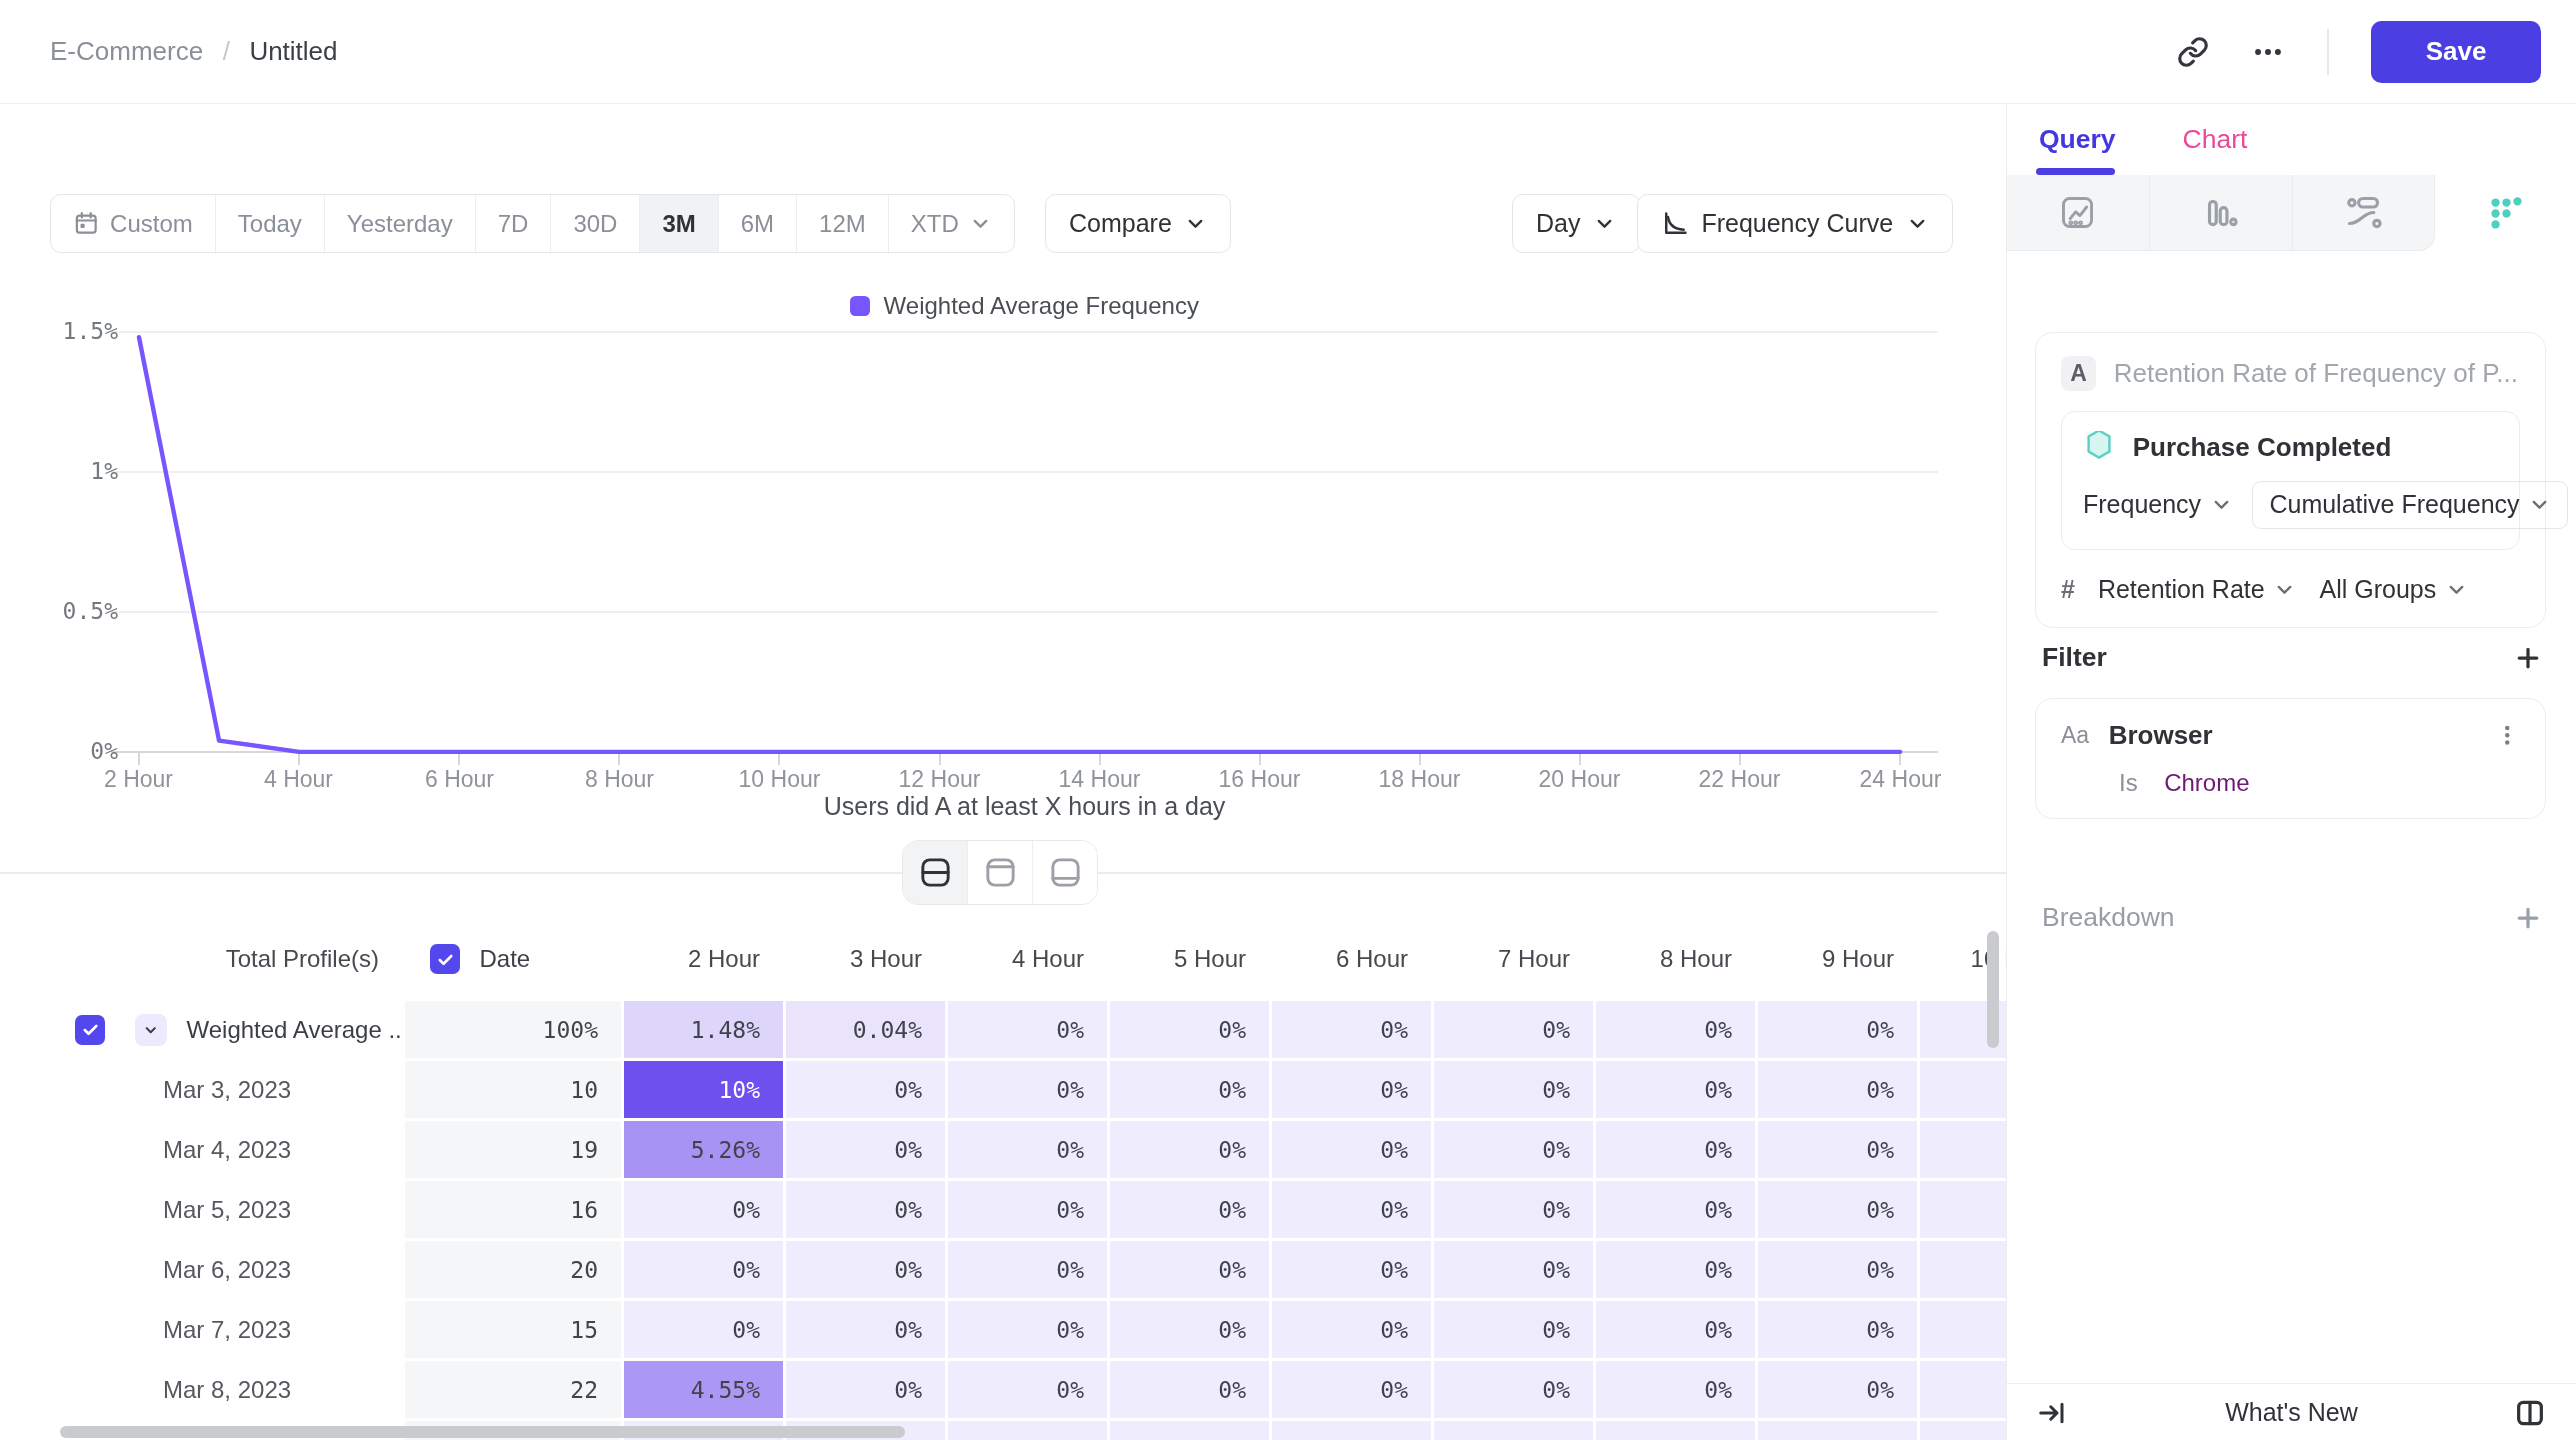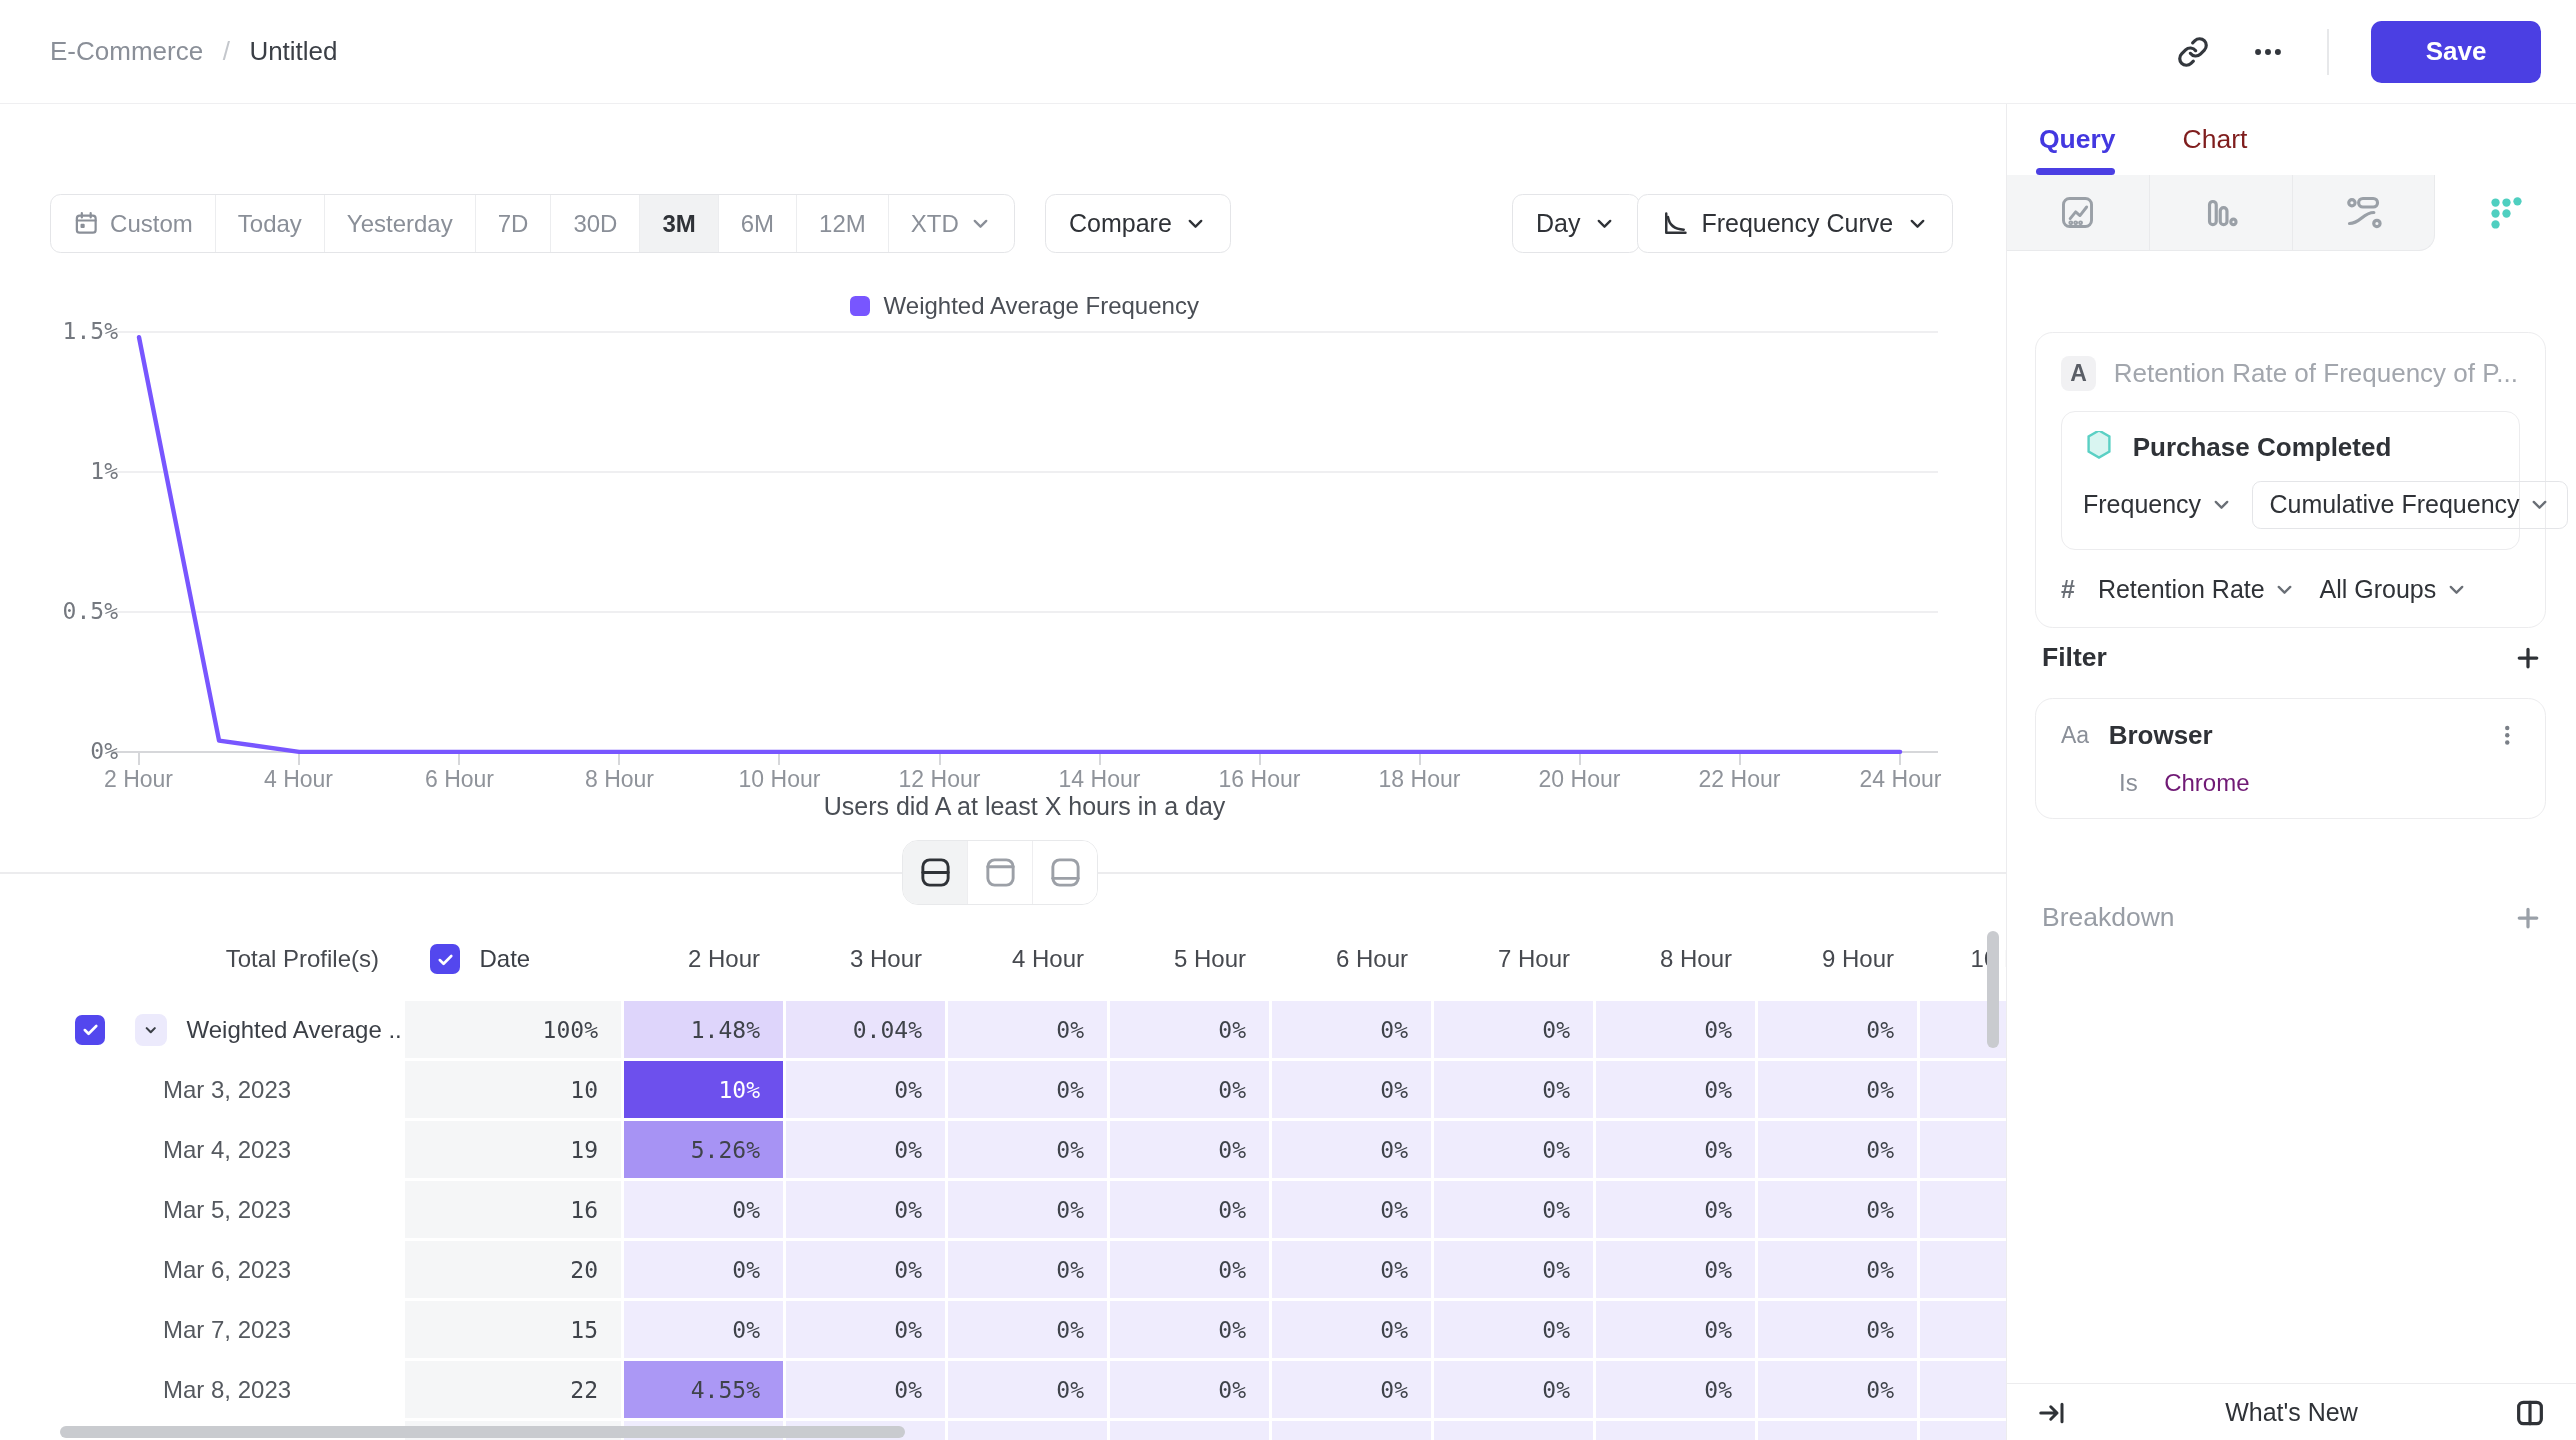--- a/index.html
+++ b/index.html
@@ -81,21 +81,21 @@
   .datelabel{padding-left:113px;color:#55595f;white-space:nowrap;}
   .scroll{position:absolute;background:#c9cbcf;border-radius:7px;cursor:pointer;}
   #vscroll{left:1987px;top:931px;width:12.4px;height:117px;}
   #hscroll{left:60px;top:1426px;width:845px;height:12.4px;}
 
   
   .panel{position:absolute;left:2006px;top:104px;width:570px;height:1337px;box-sizing:border-box;
          border-left:1.8px solid #ececee;background:#fff;}
   .panel-tabs{position:absolute;left:0;top:0;width:100%;height:71px;display:flex;align-items:center;
               gap:67px;padding-left:32px;box-sizing:border-box;font-size:26.5px;}
-  .ptab{color:#7f1d1d;cursor:pointer;position:relative;height:100%;display:flex;align-items:center;}
+  .ptab{color:#ec4899;cursor:pointer;position:relative;height:100%;display:flex;align-items:center;}
   .ptab.active{color:#4338e0;font-weight:600;}
   .ptab.active::after{content:"";position:absolute;left:-3.5px;bottom:0;width:104%;height:7px;border-radius:4.4px;background:#4b3fe3;}
   .charttype-row{position:absolute;left:0;top:71px;width:570px;height:76px;display:flex;}
   .ct{flex:1;display:flex;align-items:center;justify-content:center;background:#f4f5f6;
       border-right:1.8px solid #e9eaec;border-bottom:1.8px solid #e9eaec;color:#9aa0a7;cursor:pointer;box-sizing:border-box;}
   .ct:nth-child(3){border-bottom-right-radius:16px;}
   .ct.active{background:#fff;border:none;color:#4fcfc0;}
   .ct svg{width:39px;height:39px;}
   .qcard{position:absolute;left:28px;top:228px;width:511px;box-sizing:border-box;border:1.8px solid #ececee;
          border-radius:17.7px;padding:23px 25px;background:#fff;}

